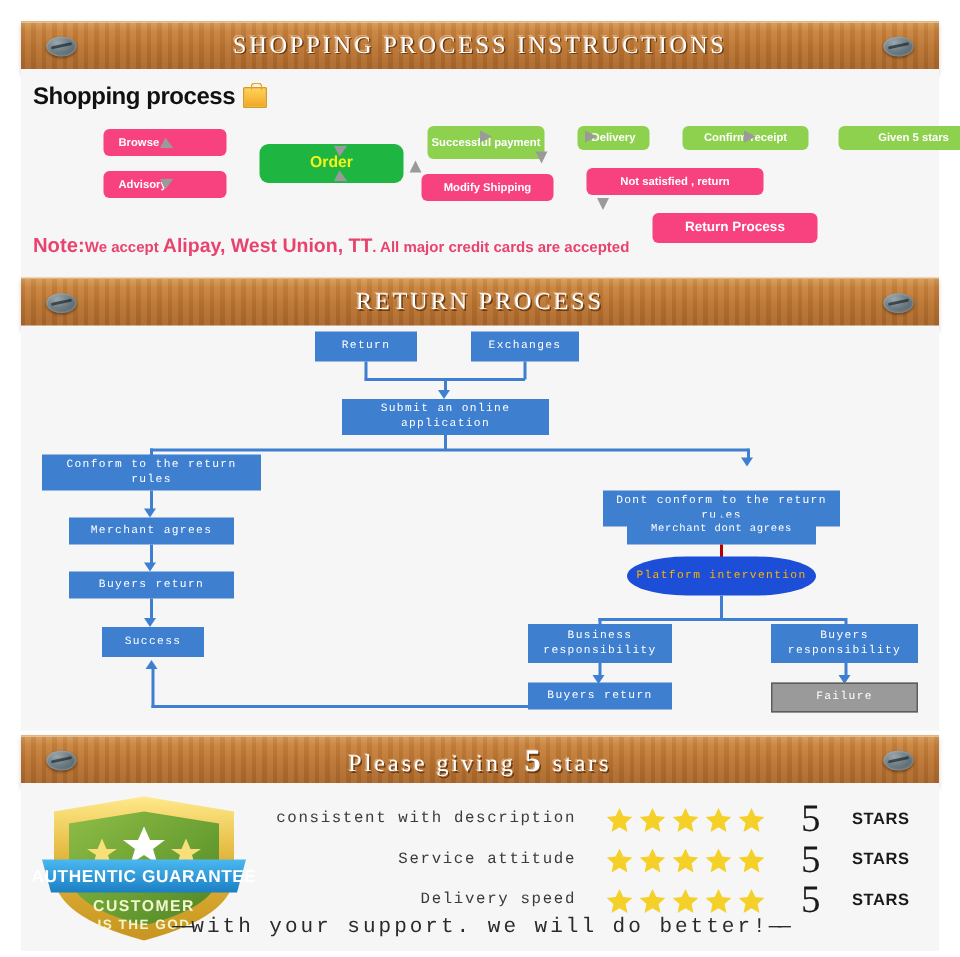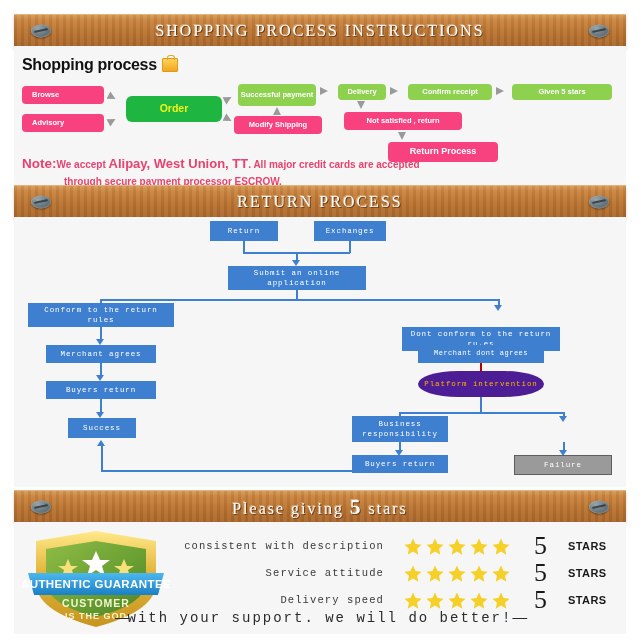--- a/index.html
+++ b/index.html
@@ -56,21 +56,21 @@
     border:1px solid #e09a18;
   }
   .bag::before{
     content:"";position:absolute;left:4px;top:-4px;width:6px;height:4px;
     border:1.5px solid #e8a51c;border-bottom:none;border-radius:3px 3px 0 0;
   }
 
   .node{
     position:absolute;box-sizing:border-box;
     display:flex;align-items:center;justify-content:center;text-align:center;
-    border-radius:4px;line-height:1.05;
+    border-radius:4px;line-height:1.05;margin-left:47px;
   }
   .pink{background:#f8417f;color:#ffffff;font-size:7.5px;font-weight:bold;}
   .pink.lft{justify-content:flex-start;padding-left:10px;text-align:left;}
   .green-dark{background:#1fb541;color:#f3f51a;font-size:10.5px;font-weight:bold;border-radius:6px;}
   .green{background:#8ed14f;color:#ffffff;font-size:7.5px;font-weight:bold;}
 
   .arr{
     position:absolute;width:0;height:0;
     border-top:4.5px solid transparent;border-bottom:4.5px solid transparent;
     border-left:8px solid #9a9a9a;
@@ -100,21 +100,21 @@
   
   .bnode{
     position:absolute;box-sizing:border-box;
     background:#3f7fd0;color:#ffffff;
     font-family:"Liberation Mono",monospace;
     font-size:7.5px;letter-spacing:.9px;line-height:1.35;
     display:flex;align-items:center;justify-content:center;text-align:center;
     padding:5px 2px;
   }
   .bnode.red{
-    background:#4c1d95;color:#ffb300;border-radius:40px/50%;
+    background:#1d4ed8;color:#ffb300;border-radius:40px/50%;
   }
   .bnode.grey{background:#9a9a9a;color:#ffffff;border:1px solid #5e5e5e;}
   .ln{position:absolute;background:#3f7fd0;}
   .lnv{width:1.5px;} .lnh{height:1.5px;}
   .bar{
     position:absolute;width:0;height:0;
     border-left:4px solid transparent;border-right:4px solid transparent;
     border-top:6px solid #3f7fd0;
   }
   .bar-up{
@@ -190,21 +190,20 @@
 
   <div class="node green" style="left:512px;top:84px;width:100px;height:16px;">Given 5 stars</div>
 
   <span class="arrd" style="left:357px;top:101px;"></span>
   <div class="node pink" style="left:344px;top:112px;width:118px;height:18px;">Not satisfied , return</div>
   <span class="arrd" style="left:398px;top:132px;"></span>
   <div class="node pink" style="left:388px;top:142px;width:110px;height:20px;font-size:9px;">Return Process</div>
 
   <div class="note">
     <span class="k">Note:</span><span class="sm">We accept </span><span class="pay">Alipay, West Union, TT</span><span class="sm">. All major credit cards are accepted</span>
-    <span class="sm ind">through secure payment processor ESCROW.</span>
   </div>
 
   <div class="banner" style="top:185px;">
     <span class="bolt l"></span>
     <span class="btitle">RETURN PROCESS</span>
     <span class="bolt r"></span>
   </div>
 
   <div class="panel" style="top:217px;height:270px;"></div>
 
@@ -249,20 +248,21 @@
   <div class="ln lnv" style="left:480px;top:363px;height:12px;background:#b40000;"></div>
   <div class="bnode red" style="left:418px;top:371px;width:126px;height:26px;">Platform intervention</div>
   <div class="ln lnv" style="left:480px;top:397px;height:16px;"></div>
   <div class="ln lnh" style="left:399px;top:412px;width:165px;"></div>
   <div class="ln lnv" style="left:399px;top:412px;height:6px;"></div>
   <div class="ln lnv" style="left:563px;top:412px;height:6px;"></div>
   <span class="bar" style="left:395px;top:416px;"></span>
   <span class="bar" style="left:559px;top:416px;"></span>
 
   <div class="bnode" style="left:352px;top:416px;width:96px;height:26px;">Business responsibility</div>
+  <div class="bnode" style="left:514px;top:416px;width:98px;height:26px;">Buyers responsibility</div>
 
   <div class="ln lnv" style="left:399px;top:442px;height:10px;"></div>
   <span class="bar" style="left:395px;top:450px;"></span>
   <div class="bnode" style="left:352px;top:455px;width:96px;height:18px;">Buyers return</div>
 
   <div class="ln lnv" style="left:563px;top:442px;height:10px;"></div>
   <span class="bar" style="left:559px;top:450px;"></span>
   <div class="bnode grey" style="left:514px;top:455px;width:98px;height:20px;">Failure</div>
 
   <div class="banner" style="top:490px;">

